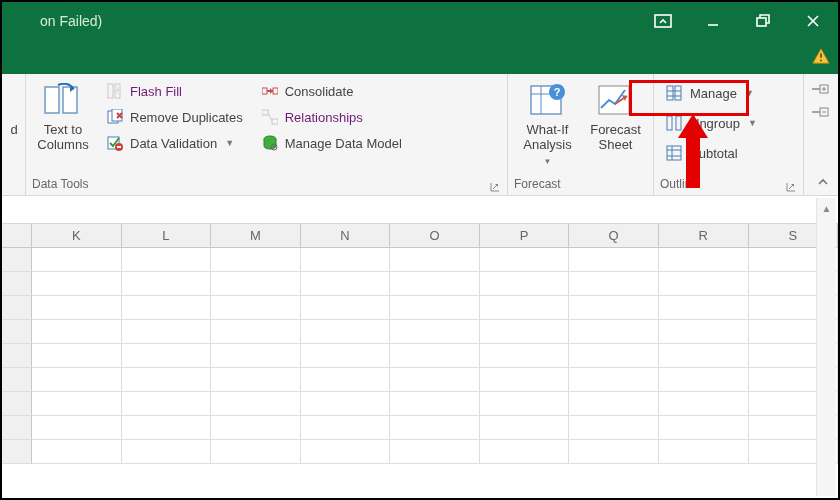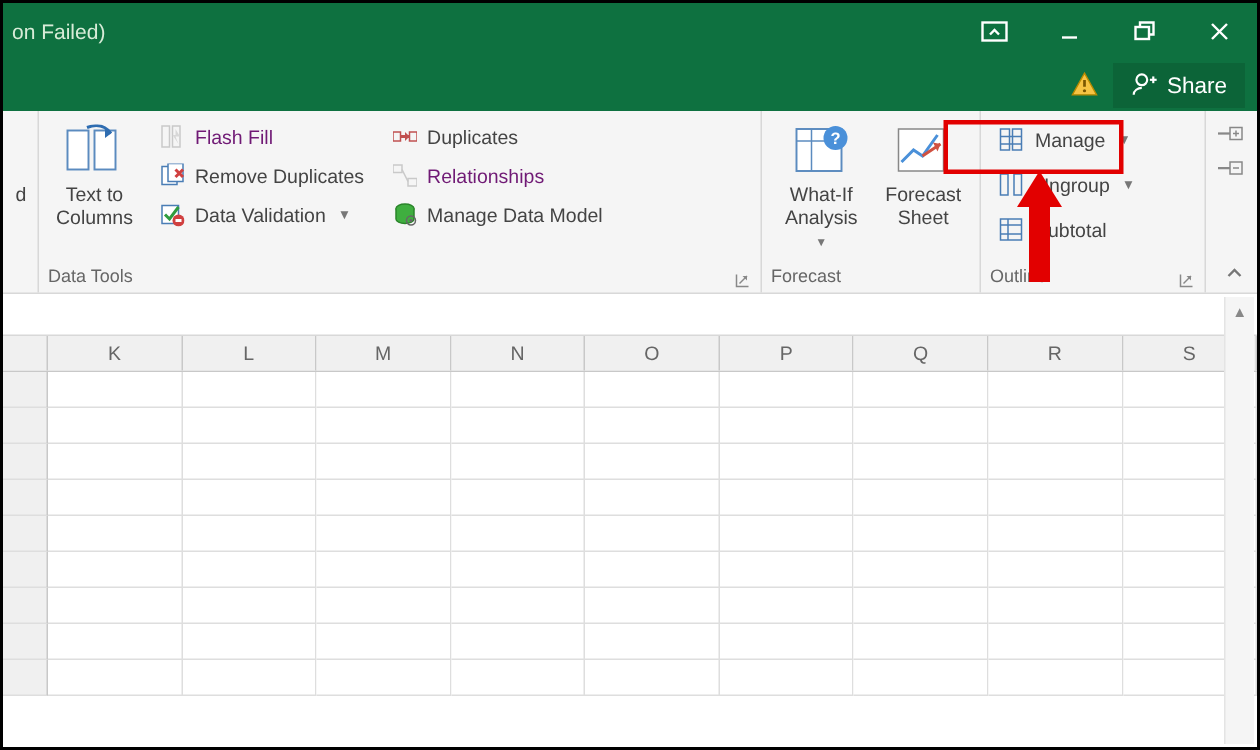--- a/index.html
+++ b/index.html
@@ -20,20 +20,21 @@
     height: 38px;
     display: flex;
     align-items: center;
     color: #fff;
     position: relative;
   }
   .titlebar-text {
     padding-left: 6px;
     font-size: 14px;
     color: #d8ecd8;
+    margin-left: 32px;
   }
   .titlebar-right {
     position: absolute;
     right: 0; top: 0;
     height: 38px;
     display: flex;
     align-items: center;
   }
   .tb-btn {
     width: 50px; height: 38px;
@@ -240,31 +241,20 @@
 </div>
 
 <div class="sharebar">
   <span class="warning-icon">
     <svg viewBox="0 0 20 20">
         <polygon points="10,2 19,18 1,18" fill="#f6c343" stroke="#b88a00" stroke-width="1"></polygon>
         <line x1="10" y1="7" x2="10" y2="12" stroke="#7a5600" stroke-width="2"></line>
         <circle cx="10" cy="15" r="1.2" fill="#7a5600"></circle>
       </svg>
   </span>
-  <div class="share-btn">
-    <span>
-      <svg width="18" height="18" viewBox="0 0 20 20" fill="none" stroke="#fff" stroke-width="1.6">
-          <circle cx="8" cy="8" r="4"></circle>
-          <path d="M2 19c0-3 3-5 6-5"></path>
-          <line x1="14" y1="8" x2="19" y2="8"></line>
-          <line x1="16.5" y1="5.5" x2="16.5" y2="10.5"></line>
-        </svg>
-    </span>
-    <span>Share</span>
-  </div>
 </div>
 
 <div class="ribbon">
 
   <div class="ribbon-group" style="width:24px;padding:4px 2px 0 2px;">
     <div class="group-body">
       <div class="big-btn" style="width:20px">
         <div class="icon-box"></div>
         <span style="font-size:13px">d</span>
       </div>
@@ -324,21 +314,21 @@
       <div class="vstack">
         <div class="small-btn">
           <span class="mini-icon">
             <svg width="16" height="16" viewBox="0 0 16 16">
                 <rect x="0" y="5" width="5" height="6" fill="none" stroke="#c05050"></rect>
                 <rect x="11" y="5" width="5" height="6" fill="none" stroke="#c05050"></rect>
                 <line x1="5" y1="8" x2="11" y2="8" stroke="#c05050" stroke-width="2"></line>
                 <polygon points="11,8 8,5 8,11" fill="#c05050"></polygon>
               </svg>
           </span>
-          <span>Duplicates</span>
+          <span>Consolidate</span>
         </div>
         <div class="small-btn disabled">
           <span class="mini-icon">
             <svg width="16" height="16" viewBox="0 0 16 16">
                 <rect x="0" y="1" width="6" height="5" fill="none" stroke="#c9c9c9"></rect>
                 <rect x="10" y="10" width="6" height="5" fill="none" stroke="#c9c9c9"></rect>
                 <line x1="6" y1="4" x2="10" y2="12" stroke="#c9c9c9"></line>
               </svg>
           </span>
           <span>Relationships</span>

